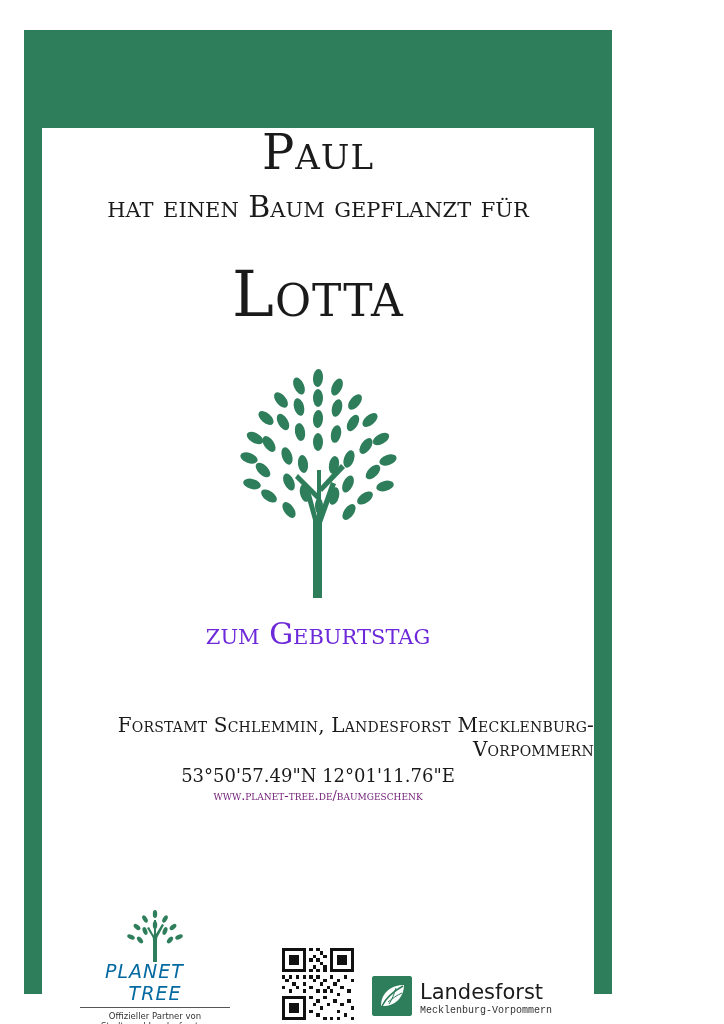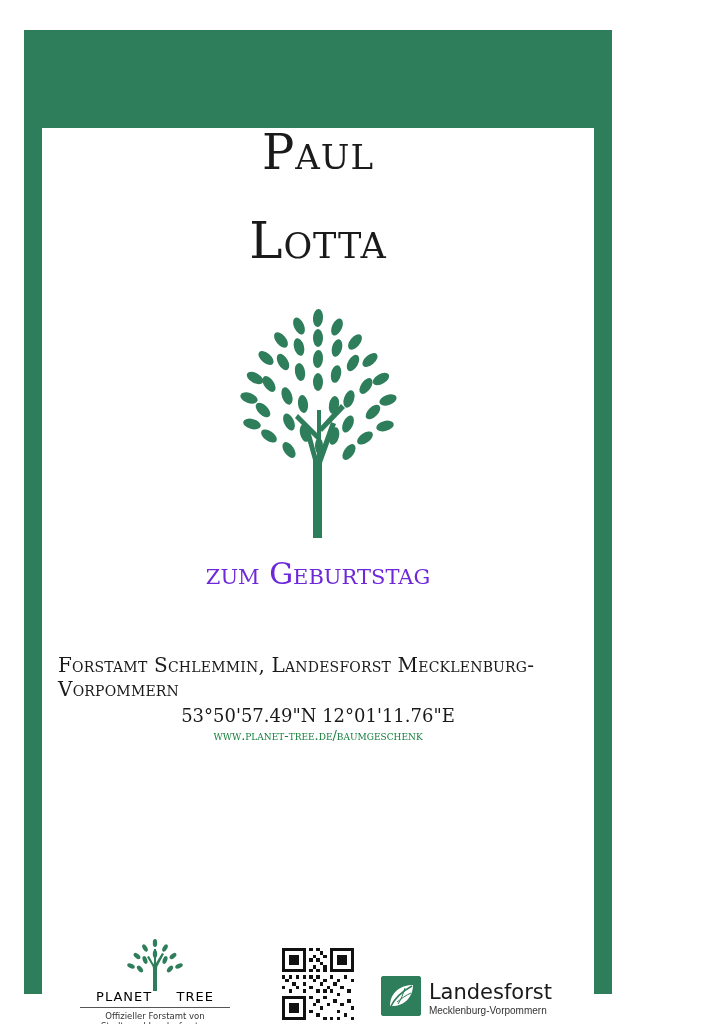--- a/index.html
+++ b/index.html
@@ -53,21 +53,21 @@
     font-size: 30px;
     line-height: 1.1;
     color: #1a1a1a;
     font-variant: small-caps;
     font-weight: 400;
   }
   .name-secondary {
     text-align: center;
     margin-top: 40px;
     font-family: "DejaVu Serif", serif;
-    font-size: 50px;
+    font-size: 63px;
     line-height: 1;
     color: #1a1a1a;
     letter-spacing: 1px;
     font-variant: small-caps;
     font-weight: 400;
   }
 
   
   .tree-wrap {
     margin-top: 34px;
@@ -83,21 +83,21 @@
     margin-top: 6px;
     font-family: "DejaVu Serif", serif;
     font-size: 30px;
     color: #6d28d9;
     font-variant: small-caps;
     font-weight: 400;
   }
 
   
   .location {
-    text-align: left;
+    text-align: right;
     margin-top: 62px;
     font-family: "DejaVu Serif", serif;
     font-size: 20px;
     color: #1a1a1a;
     font-variant: small-caps;
     letter-spacing: 0.2px;
     padding-left: 16px;
   }
   .coords {
     text-align: center;
@@ -117,21 +117,21 @@
   }
   .cert-id .code {
     font-weight: bold;
     letter-spacing: 1px;
   }
   .cert-url {
     text-align: center;
     margin-top: 2px;
     font-family: "DejaVu Serif", serif;
     font-size: 13px;
-    color: #15803d;
+    color: #701a75;
     font-variant: small-caps;
   }
 
   
   .footer {
     position: absolute;
     left: 0;
     right: 0;
     bottom: 18px;
     height: 120px;
@@ -140,25 +140,26 @@
   
   .planet-tree {
     position: absolute;
     left: 38px;
     bottom: 6px;
     width: 150px;
     text-align: center;
   }
   .planet-tree .pt-wordmark {
     font-family: "DejaVu Sans", sans-serif;
-    font-size: 13px;
+    font-size: 19px;
     letter-spacing: 1px;
-    color: #000000;
+    color: #0369a1;
     font-weight: 400;
     margin-top: -6px;
+    font-style: italic;
   }
   .planet-tree .pt-sub {
     margin-top: 3px;
     border-top: 1px solid #555;
     padding-top: 3px;
     font-family: "DejaVu Sans", sans-serif;
     font-size: 8.5px;
     line-height: 1.25;
     color: #333;
   }
@@ -197,34 +198,35 @@
     border-radius: 3px;
     position: relative;
   }
   .lf-text .lf-title {
     font-family: "DejaVu Sans", sans-serif;
     font-size: 21px;
     color: #1a1a1a;
     line-height: 1;
   }
   .lf-text .lf-sub {
-    font-family: Liberation Sans, sans-serif;
+    font-family: Liberation Mono, monospace;
     font-size: 10px;
     color: #333;
     margin-top: 3px;
     line-height: 1;
   }
 </style>
 </head>
 <body>
 
 <div class="certificate">
   <div class="certificate-inner">
 
     <div class="name-primary">Paul</div>
+    <div class="subtitle">hat einen Baum gepflanzt für</div>
     <div class="name-secondary">Lotta</div>
 
     <div class="tree-wrap">
       <svg width="230" height="245" viewBox="0 0 230 245" xmlns="http://www.w3.org/2000/svg">
         <g fill="#2e7d5b">
 
           <path d="M110 238 L110 160 L101 128 L106 127 L114 156 L114 110 L118 110 L118 150 L128 122 L133 124 L119 163 L119 238 Z"></path>
 
           <path d="M114 140 L92 118 L95 114 L115 134 Z"></path>
           <path d="M116 128 L138 104 L142 108 L119 132 Z"></path>
@@ -303,21 +305,21 @@
               <ellipse cx="46" cy="28" rx="2.2" ry="4"></ellipse>
             </g>
           </g>
         </svg>
         <div class="pt-wordmark">
           <span>PLANET</span>
           <span style="display:inline-block;width:14px"></span>
           <span>TREE</span>
         </div>
         <div class="pt-sub">
-          <div>Offizieller Forstamt von</div>
+          <div>Offizieller Partner von</div>
           <div>Stadt- und Landesforsten</div>
         </div>
       </div>
 
       <div class="qr">
         <svg class="qr-grid" width="72" height="72" viewBox="0 0 21 21" shape-rendering="crispEdges" xmlns="http://www.w3.org/2000/svg">
           <rect width="21" height="21" fill="#ffffff"></rect>
           <g fill="#111111">
 
             <rect x="0" y="0" width="7" height="1"></rect>

